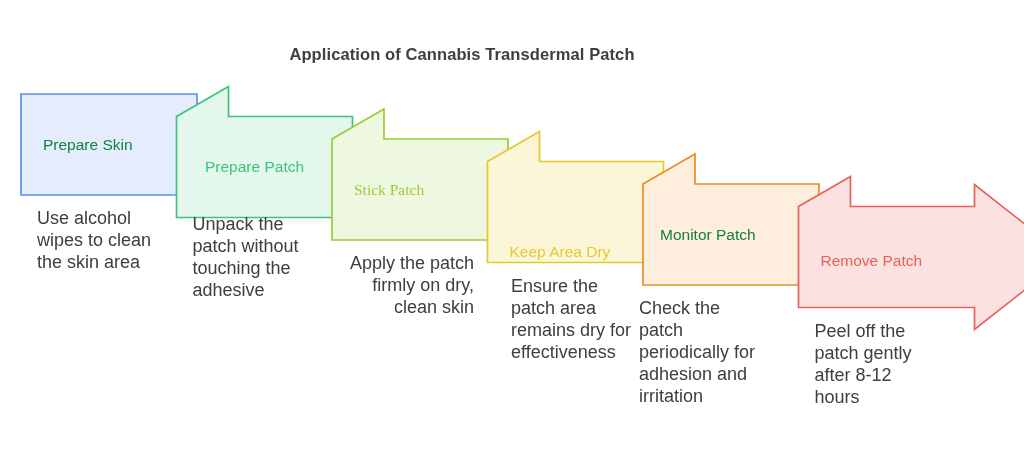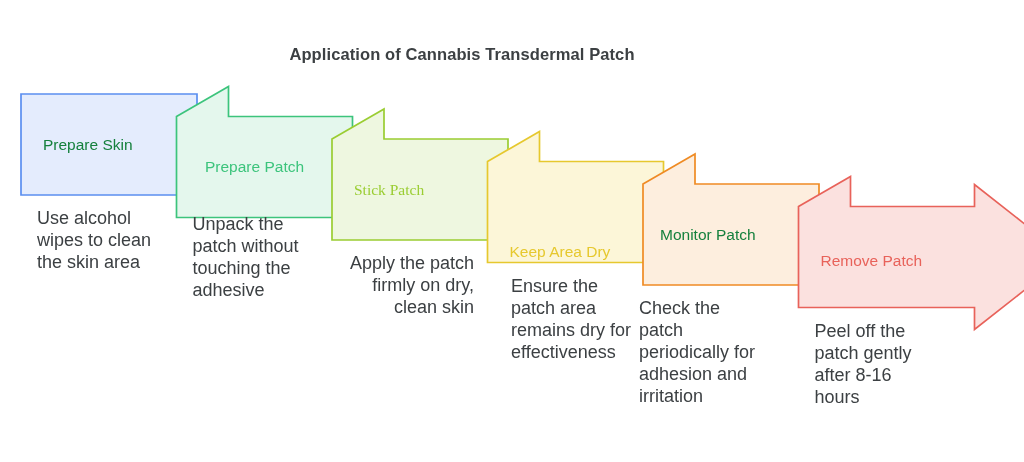--- a/index.html
+++ b/index.html
@@ -91,16 +91,16 @@
       <div class="step-label" style="left: 509.5px; top: 204px; color: rgb(230, 200, 46); margin-top: 40px;">Keep Area Dry</div>
       <div class="step-label" style="left: 660px; top: 226.5px; color: #15803d;">Monitor Patch</div>
       <div class="step-label" style="left: 820.5px; top: 253px; color: rgb(232, 98, 90);">Remove Patch</div>
     </div>
   <div id="captions-layer">
       <div class="step-caption" style="left: 37px; top: 207px;">Use alcohol wipes to clean the skin area</div>
       <div class="step-caption" style="left: 192.5px; top: 213px;">Unpack the patch without touching the adhesive</div>
       <div class="step-caption" style="left: 348px; top: 252px; text-align: right;">Apply the patch firmly on dry, clean skin</div>
       <div class="step-caption" style="left: 511px; top: 274.5px;">Ensure the patch area remains dry for effectiveness</div>
       <div class="step-caption" style="left: 639px; top: 297px;">Check the patch periodically for adhesion and irritation</div>
-      <div class="step-caption" style="left: 814.5px; top: 319.5px;">Peel off the patch gently after 8-16 hours</div>
+      <div class="step-caption" style="left: 814.5px; top: 319.5px;">Peel off the patch gently after 8-12 hours</div>
     </div>
 
 </div>
 
 </body></html>

